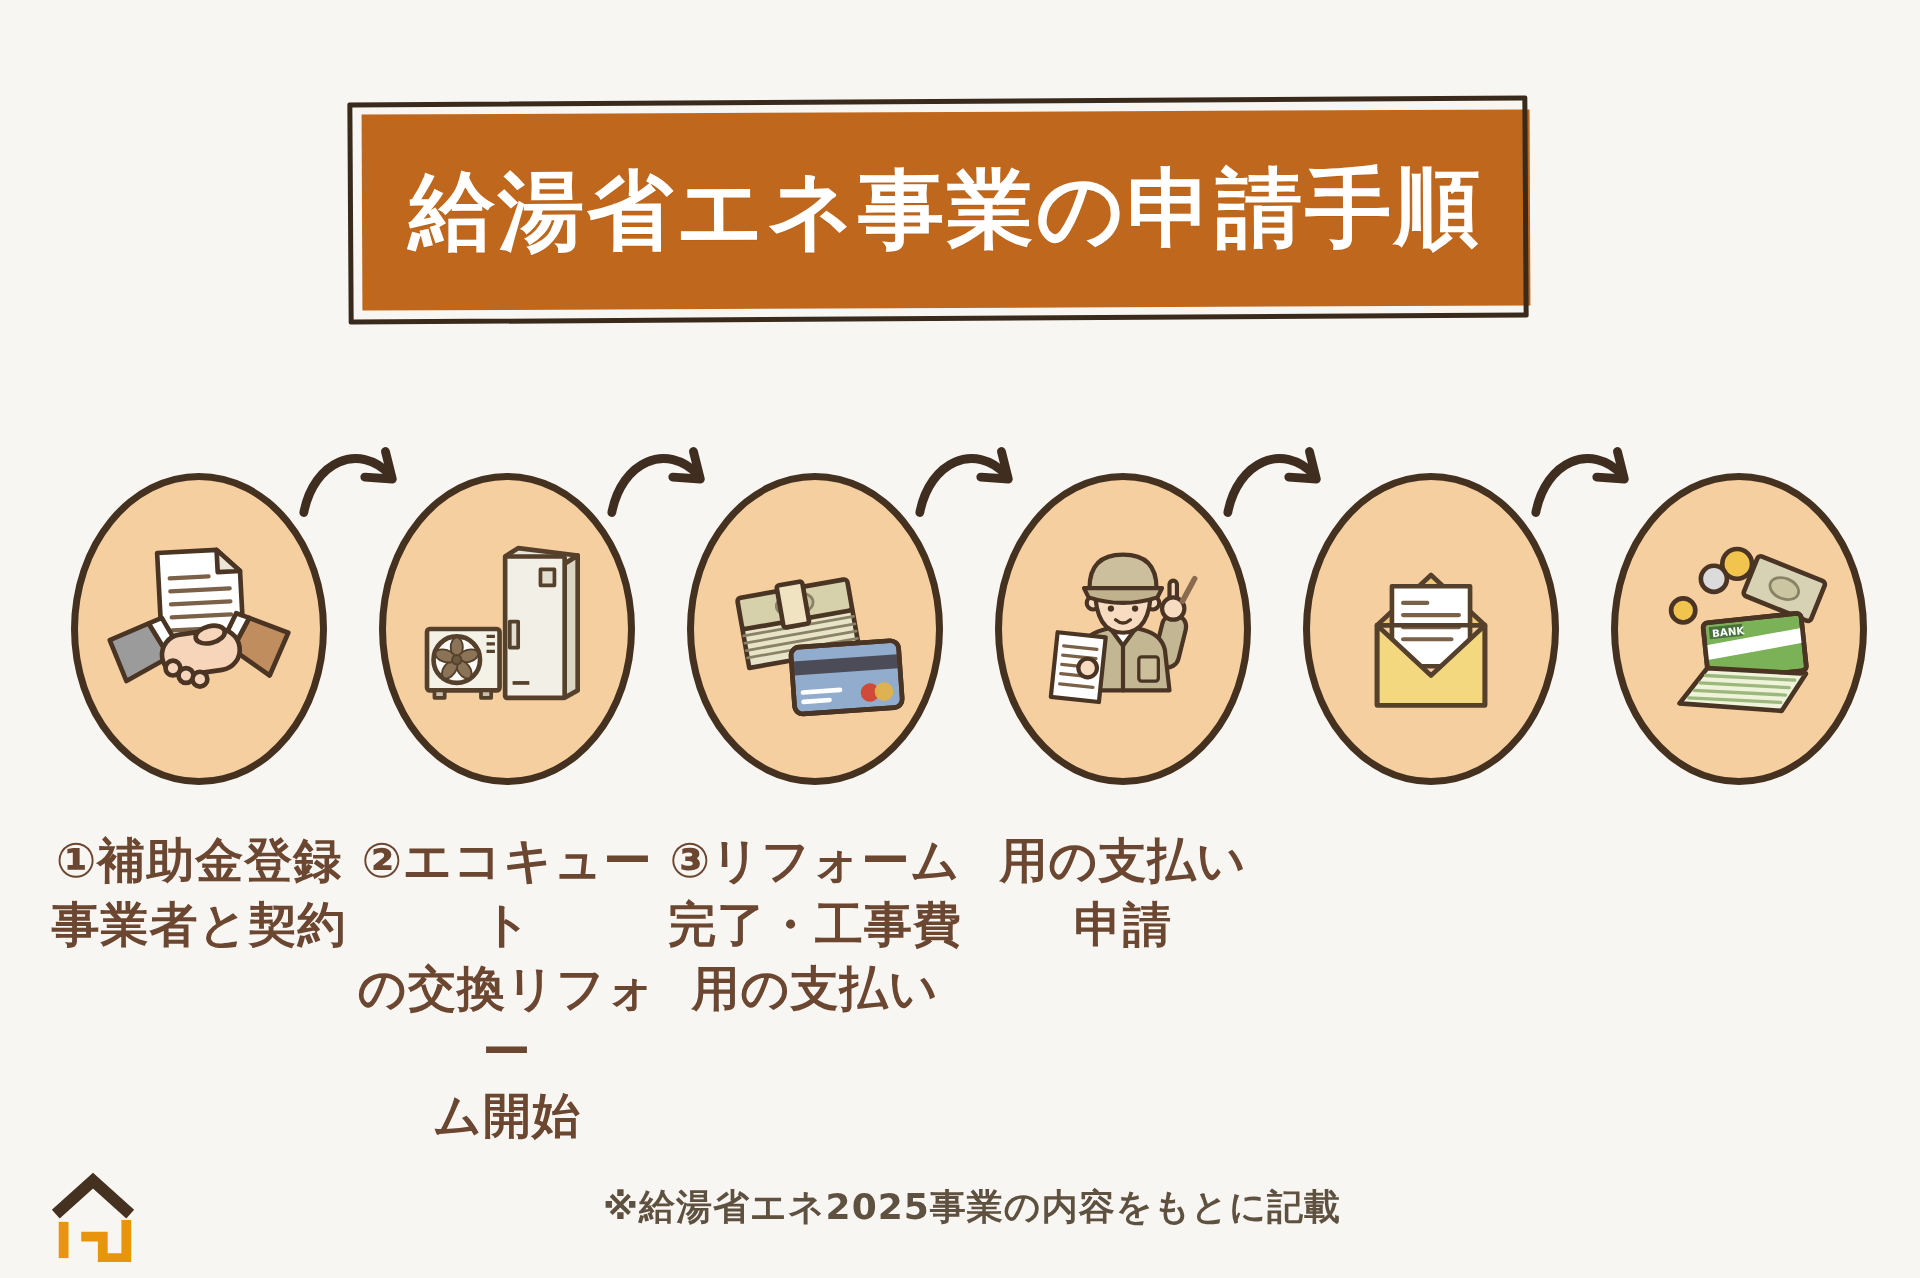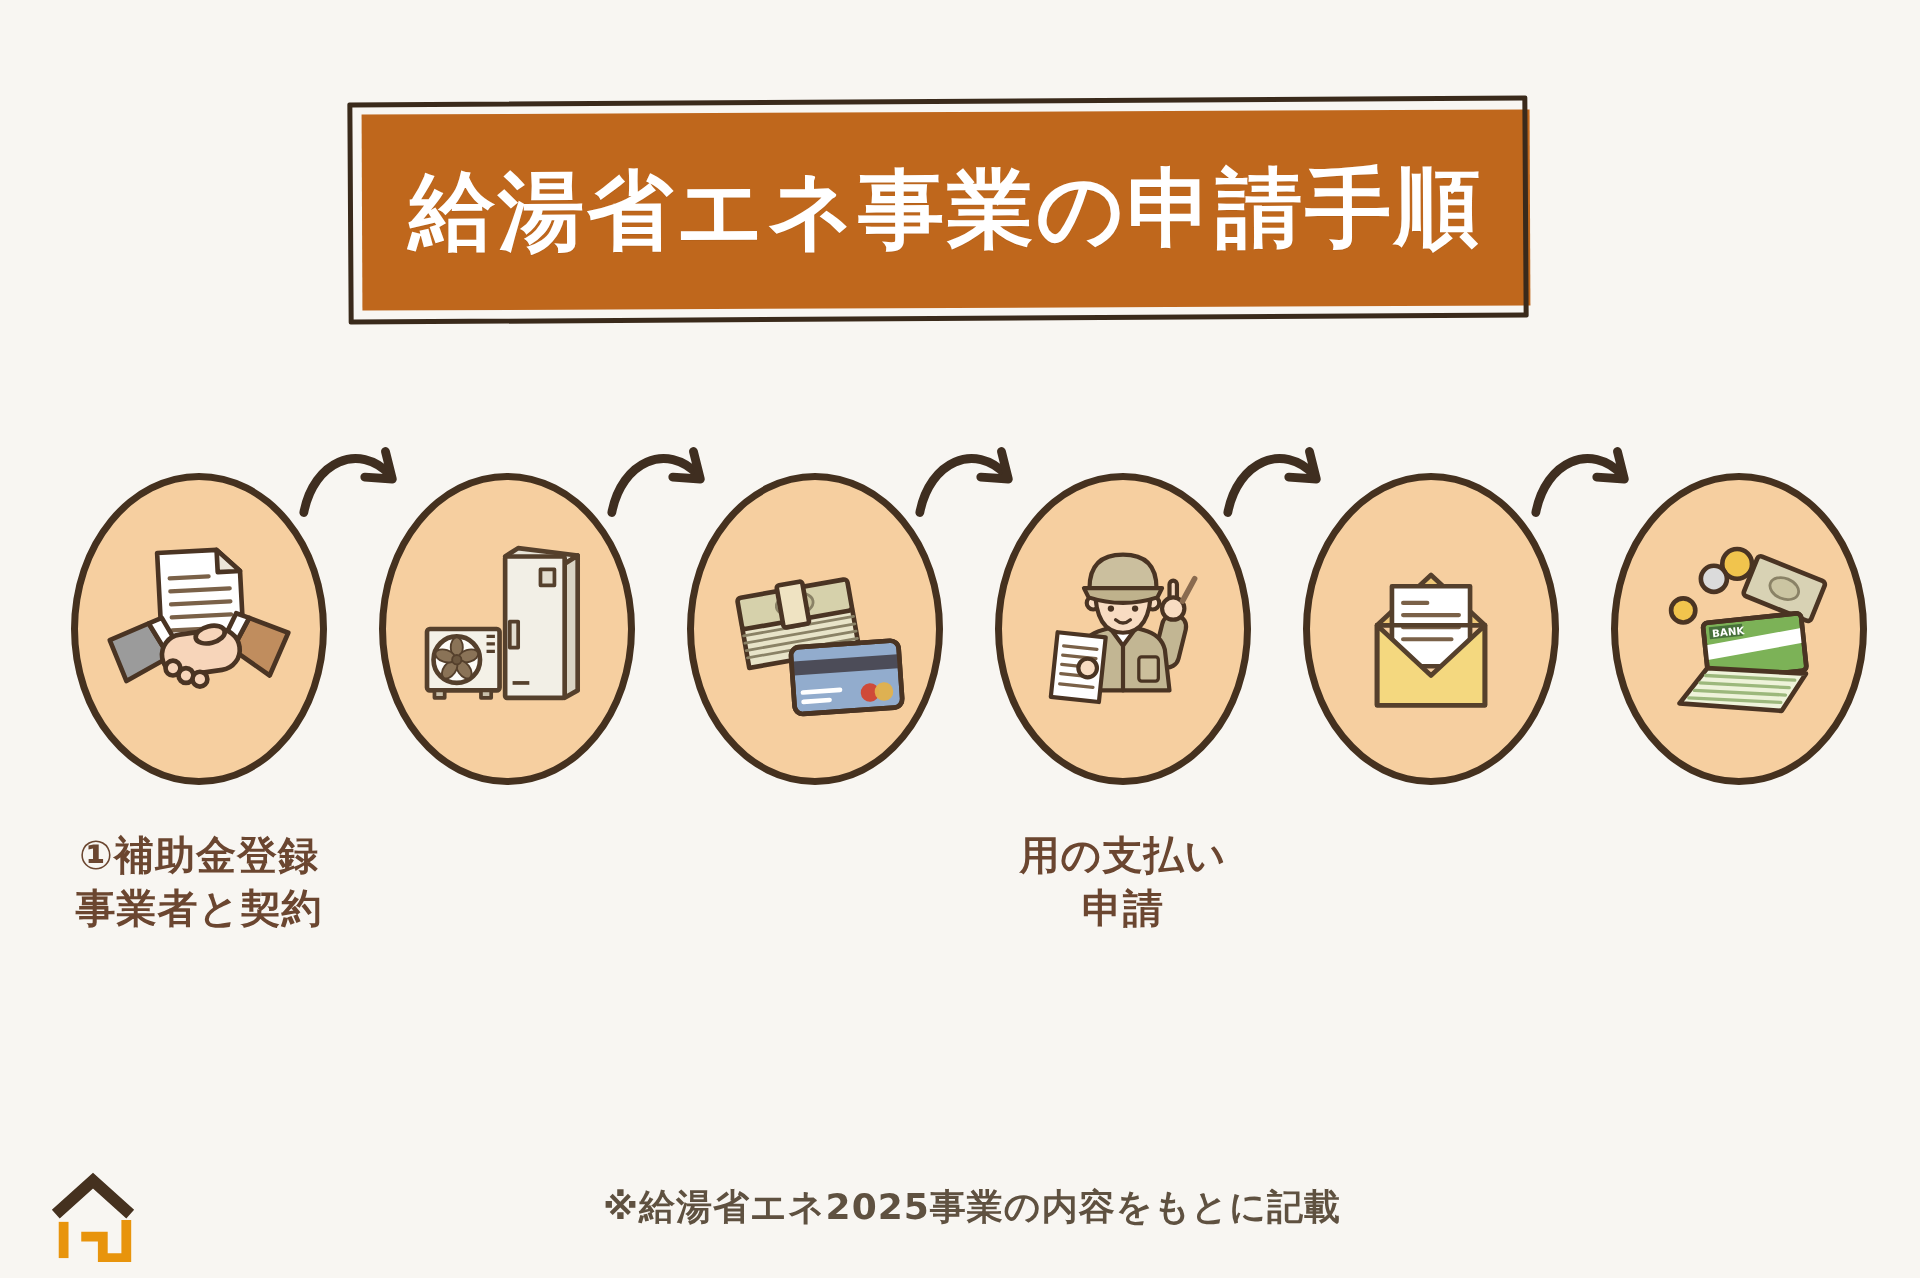--- a/index.html
+++ b/index.html
@@ -26,21 +26,21 @@
   
   .steps{position:absolute;left:45px;top:473px;width:1848px;display:flex;}
   .step{width:308px;display:flex;flex-direction:column;align-items:center;}
   .circle{
     width:242px;height:298px;border:7px solid #45311f;border-radius:50%;
     background:#f6cfa0;display:flex;align-items:center;justify-content:center;
     box-sizing:content-box;
   }
   .circle svg{width:186px;height:186px;}
   .step-label{
-    margin-top:44px;font-size:40px;font-weight:700;color:#6b4630;
+    margin-top:44px;font-size:48px;font-weight:700;color:#6b4630;
     text-align:center;line-height:1.33;white-space:pre-line;letter-spacing:1px;
   }
   .flow-arrow{position:absolute;top:-40px;width:118px;height:96px;}
   .a0{left:249px}.a1{left:557px}.a2{left:865px}.a3{left:1173px}.a4{left:1481px}
   
   .footer-note{
     position:absolute;left:12px;top:1183px;width:100%;text-align:center;
     font-size:36px;font-weight:700;color:#5f5140;letter-spacing:1px;
   }
   .house-logo{position:absolute;left:46px;top:1168px;width:94px;height:94px;}
@@ -106,20 +106,23 @@
               <ellipse cx="46" cy="120" rx="6.5" ry="11" transform="rotate(144 46 133)"></ellipse>
               <ellipse cx="46" cy="120" rx="6.5" ry="11" transform="rotate(216 46 133)"></ellipse>
               <ellipse cx="46" cy="120" rx="6.5" ry="11" transform="rotate(288 46 133)"></ellipse>
             </g>
             <circle cx="46" cy="133" r="5" fill="#6b563e" stroke-width="2"></circle>
             <rect x="22" y="166" width="11" height="8" fill="#c9c0ab" stroke-width="4"></rect>
             <rect x="72" y="166" width="11" height="8" fill="#c9c0ab" stroke-width="4"></rect>
           </g>
         </svg>
       </div>
+      <div class="step-label">②エコキュート
+の交換リフォー
+ム開始</div>
     </div>
 
     <div class="step">
       <div class="circle">
         <svg viewBox="0 0 200 200">
           <g stroke="#4a3423" stroke-width="5" stroke-linejoin="round" stroke-linecap="round">
             <g transform="rotate(-10 82 95)">
               <path d="M22,88 H142 V132 H22 Z" fill="#e8e4c9"></path>
               <path d="M22,97 H142 M22,105 H142 M22,113 H142 M22,121 H142" fill="none" stroke="#8a8266" stroke-width="3"></path>
               <rect x="22" y="56" width="120" height="34" rx="4" fill="#d6d1ab"></rect>
@@ -130,20 +133,23 @@
               <rect x="76" y="116" width="116" height="72" rx="9" fill="#92accd"></rect>
               <rect x="78" y="131" width="112" height="15" fill="#4c4c58" stroke="none"></rect>
               <rect x="76" y="116" width="116" height="72" rx="9" fill="none"></rect>
               <circle cx="158" cy="170" r="10" fill="#cf4a39" stroke="none"></circle>
               <circle cx="173" cy="170" r="10" fill="#e3b14b" stroke="none" opacity="0.95"></circle>
               <path d="M86,165 h40 M86,175 h28" fill="none" stroke="#ffffff" stroke-width="5"></path>
             </g>
           </g>
         </svg>
       </div>
+      <div class="step-label">③リフォーム
+完了・工事費
+用の支払い</div>
     </div>
 
     <div class="step">
       <div class="circle">
         <svg viewBox="0 0 200 200">
           <g stroke="#4a3423" stroke-width="4.5" stroke-linejoin="round" stroke-linecap="round">
             <rect x="138" y="84" width="26" height="58" rx="13" transform="rotate(14 151 113)" fill="#c2b693"></rect>
             <rect x="150" y="48" width="8" height="26" rx="4" fill="#f8dcc2"></rect>
             <circle cx="154" cy="78" r="12" fill="#f8dcc2"></circle>
             <path d="M164,70 L177,46" stroke="#8a6b4f" stroke-width="6" fill="none"></path>

